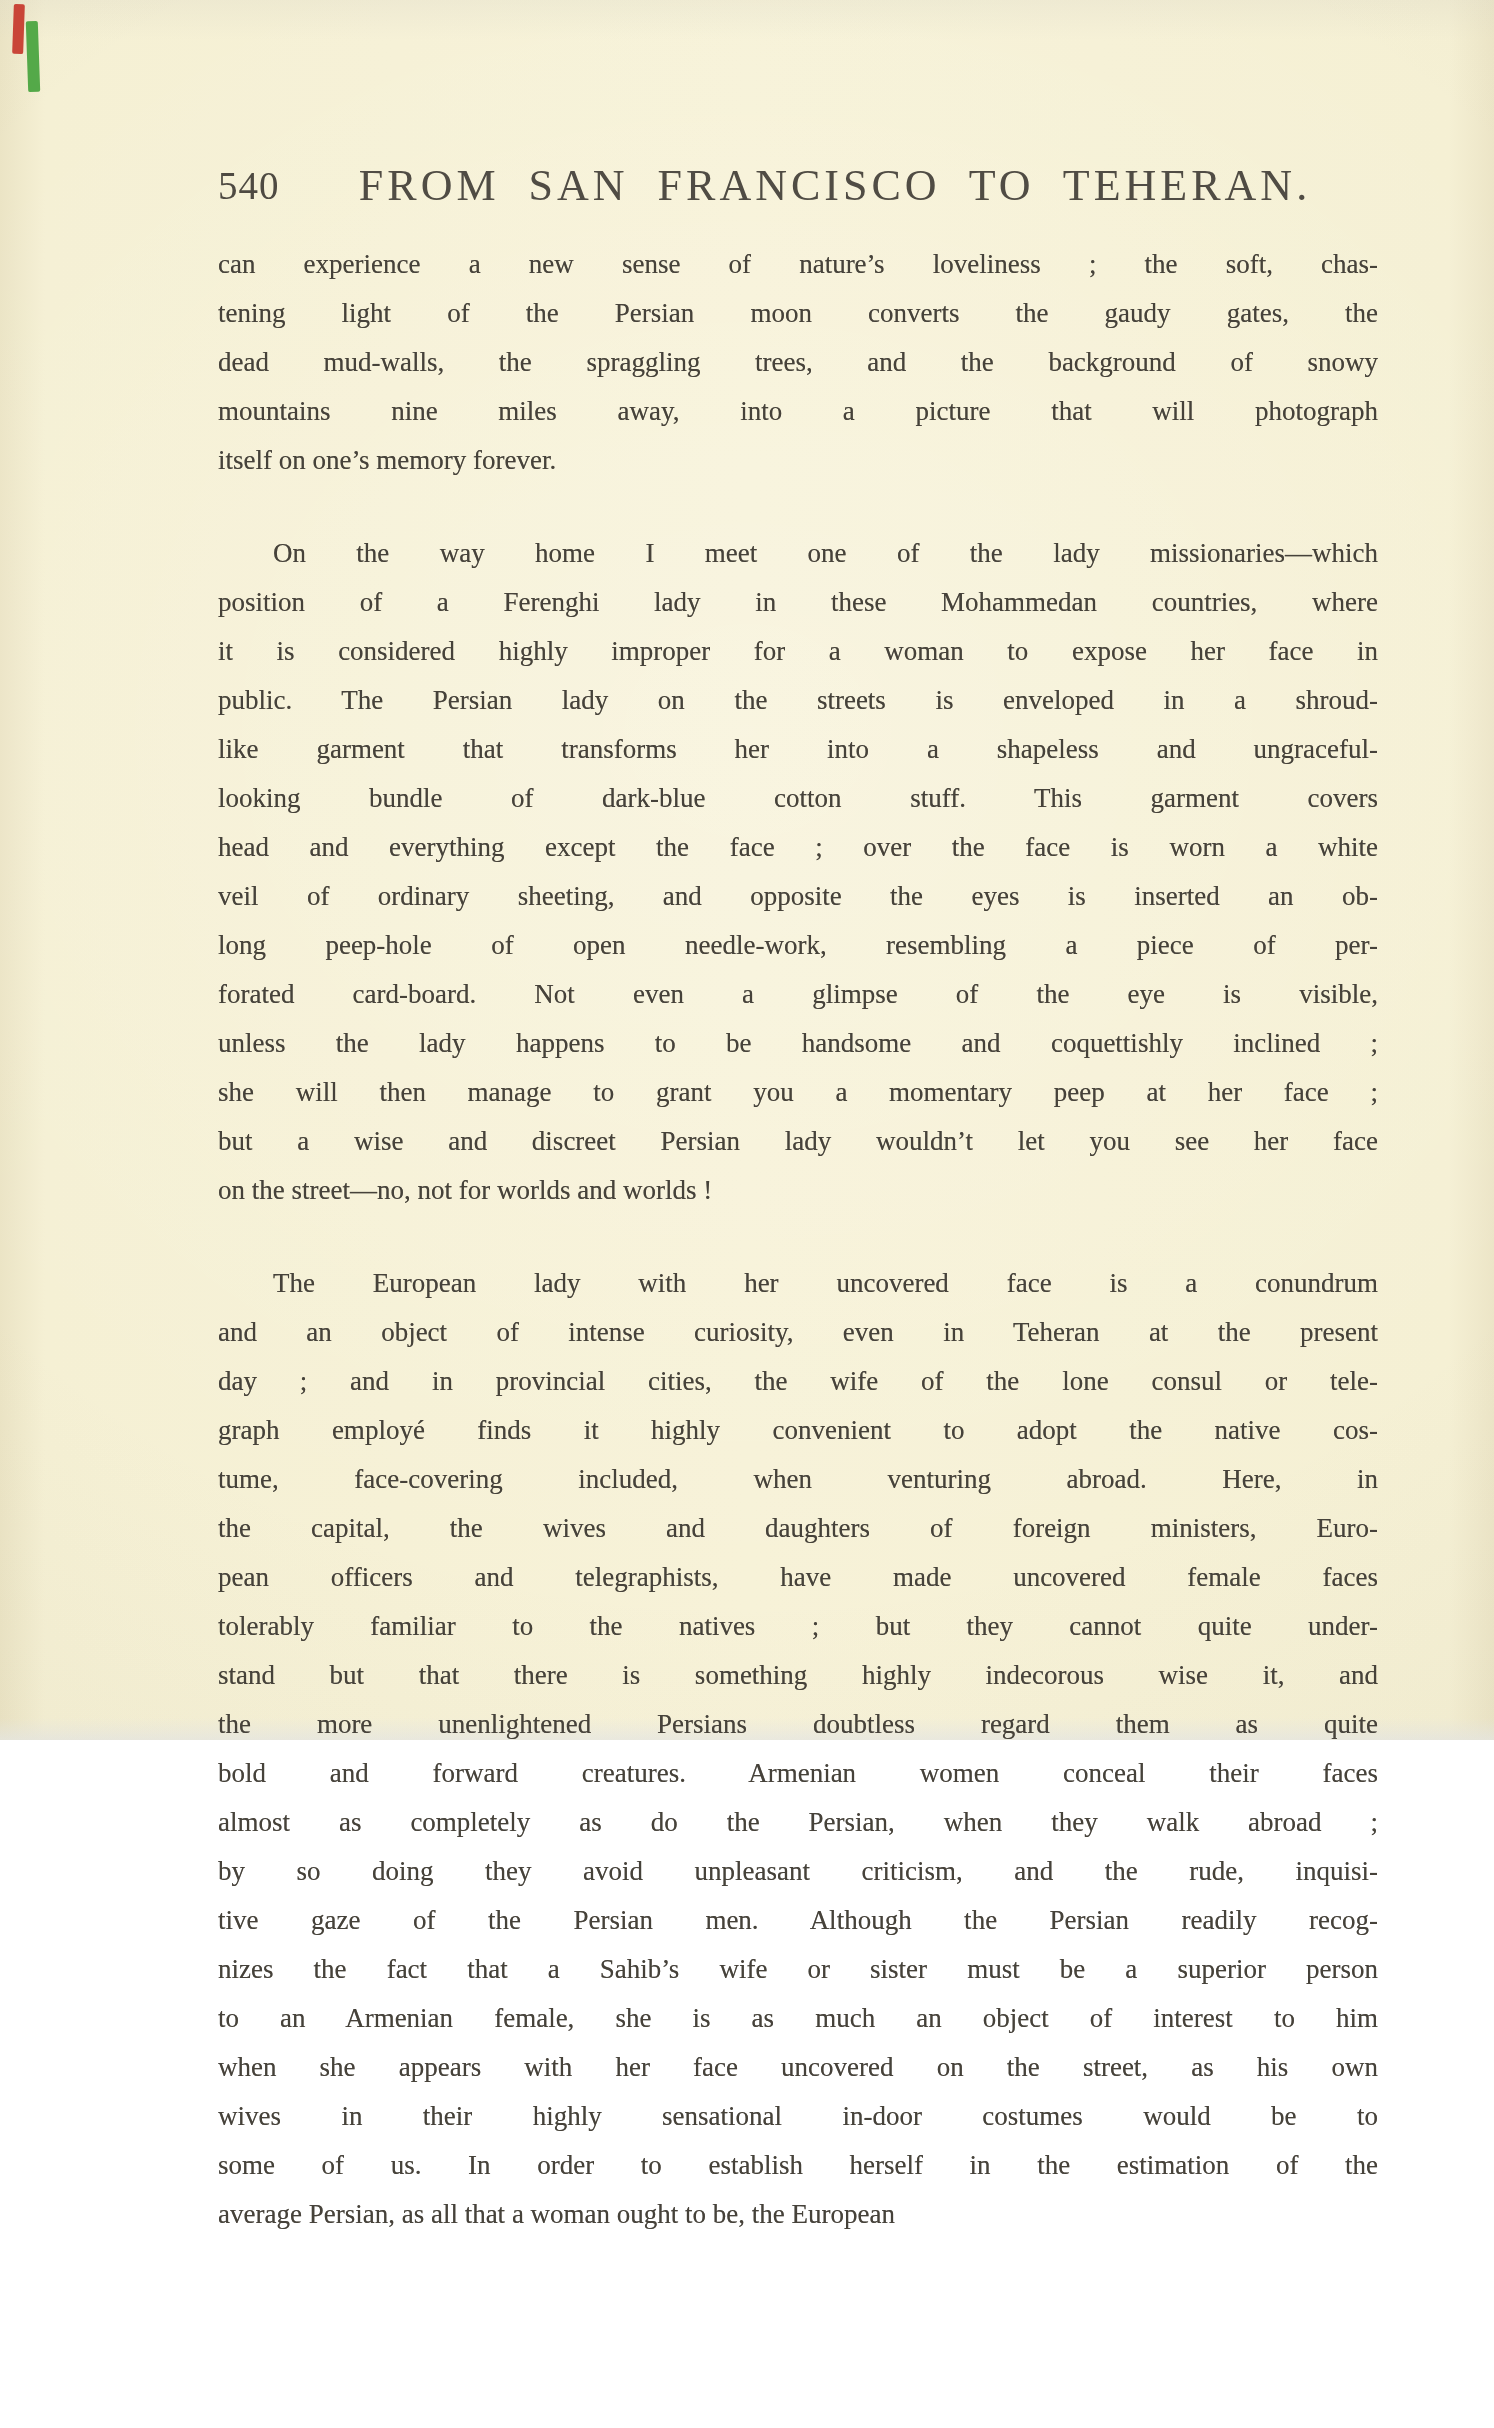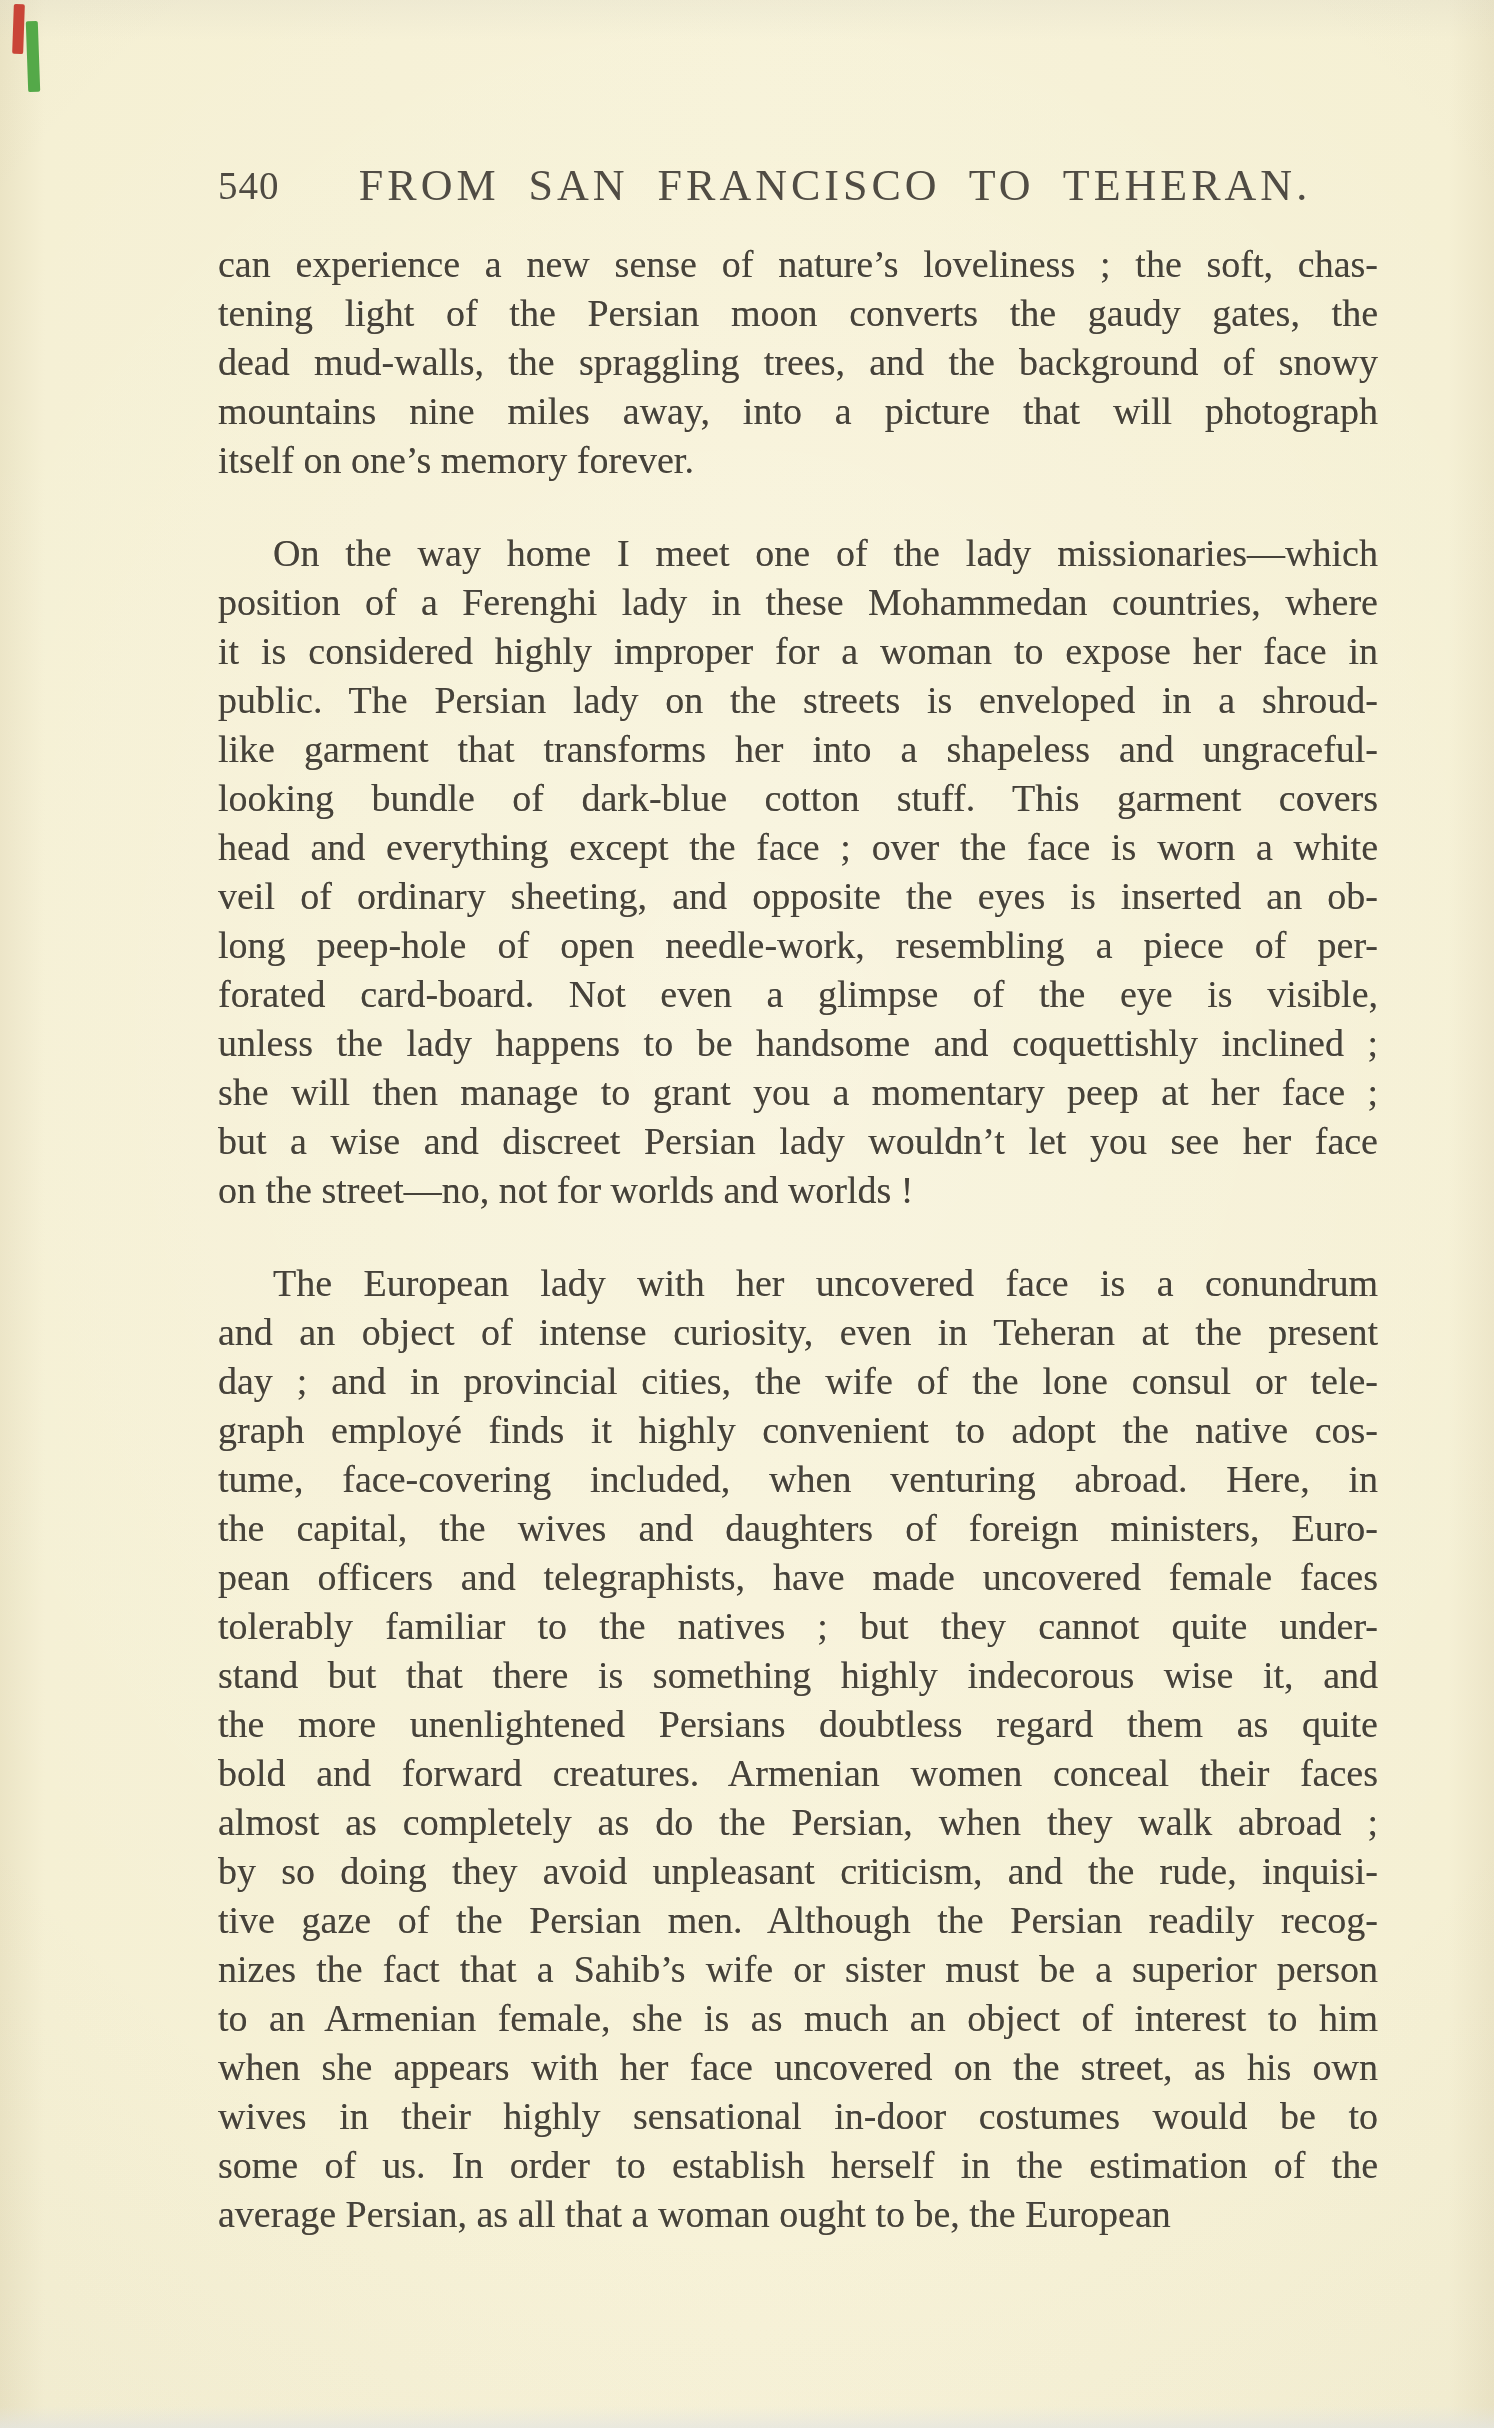--- a/index.html
+++ b/index.html
@@ -5,21 +5,21 @@
   html, body {
     margin: 0;
     padding: 0;
     width: 1494px;
     height: 2428px;
     overflow: hidden;
   }
   .page {
     position: relative;
     width: 1494px;
-    height: 2428px;
+    height: 1740px;
     background:
       linear-gradient(to bottom, rgba(224,220,200,0.35) 0, rgba(224,220,200,0) 40px),
       linear-gradient(to bottom, rgba(255,255,255,0) calc(100% - 22px), rgba(233,233,226,0.85) 100%),
       linear-gradient(to right, #ebe4c5 0, #f5f0d4 3%, #f7f2d8 50%, #f5f0d4 97%, #ece5c7 100%),
       #f5f0d4;
     font-family: "Liberation Serif", "DejaVu Serif", serif;
     color: #46423a;
   }
   .vignette {
     position: absolute;
@@ -60,21 +60,21 @@
     letter-spacing: 4px;
     word-spacing: 14px;
     color: #504c44;
   }
 
   .textblock {
     position: absolute;
     left: 218px;
     top: 240px;
     width: 1160px;
-    font-size: 38px;
+    font-size: 27px;
     line-height: 49px;
     text-shadow: 0 0 0.6px rgba(70,66,58,0.55);
   }
   .para { margin: 0; padding: 0; }
   .line {
     text-align: justify;
     text-align-last: justify;
     white-space: normal;
   }
   .line.last { text-align-last: left; }

